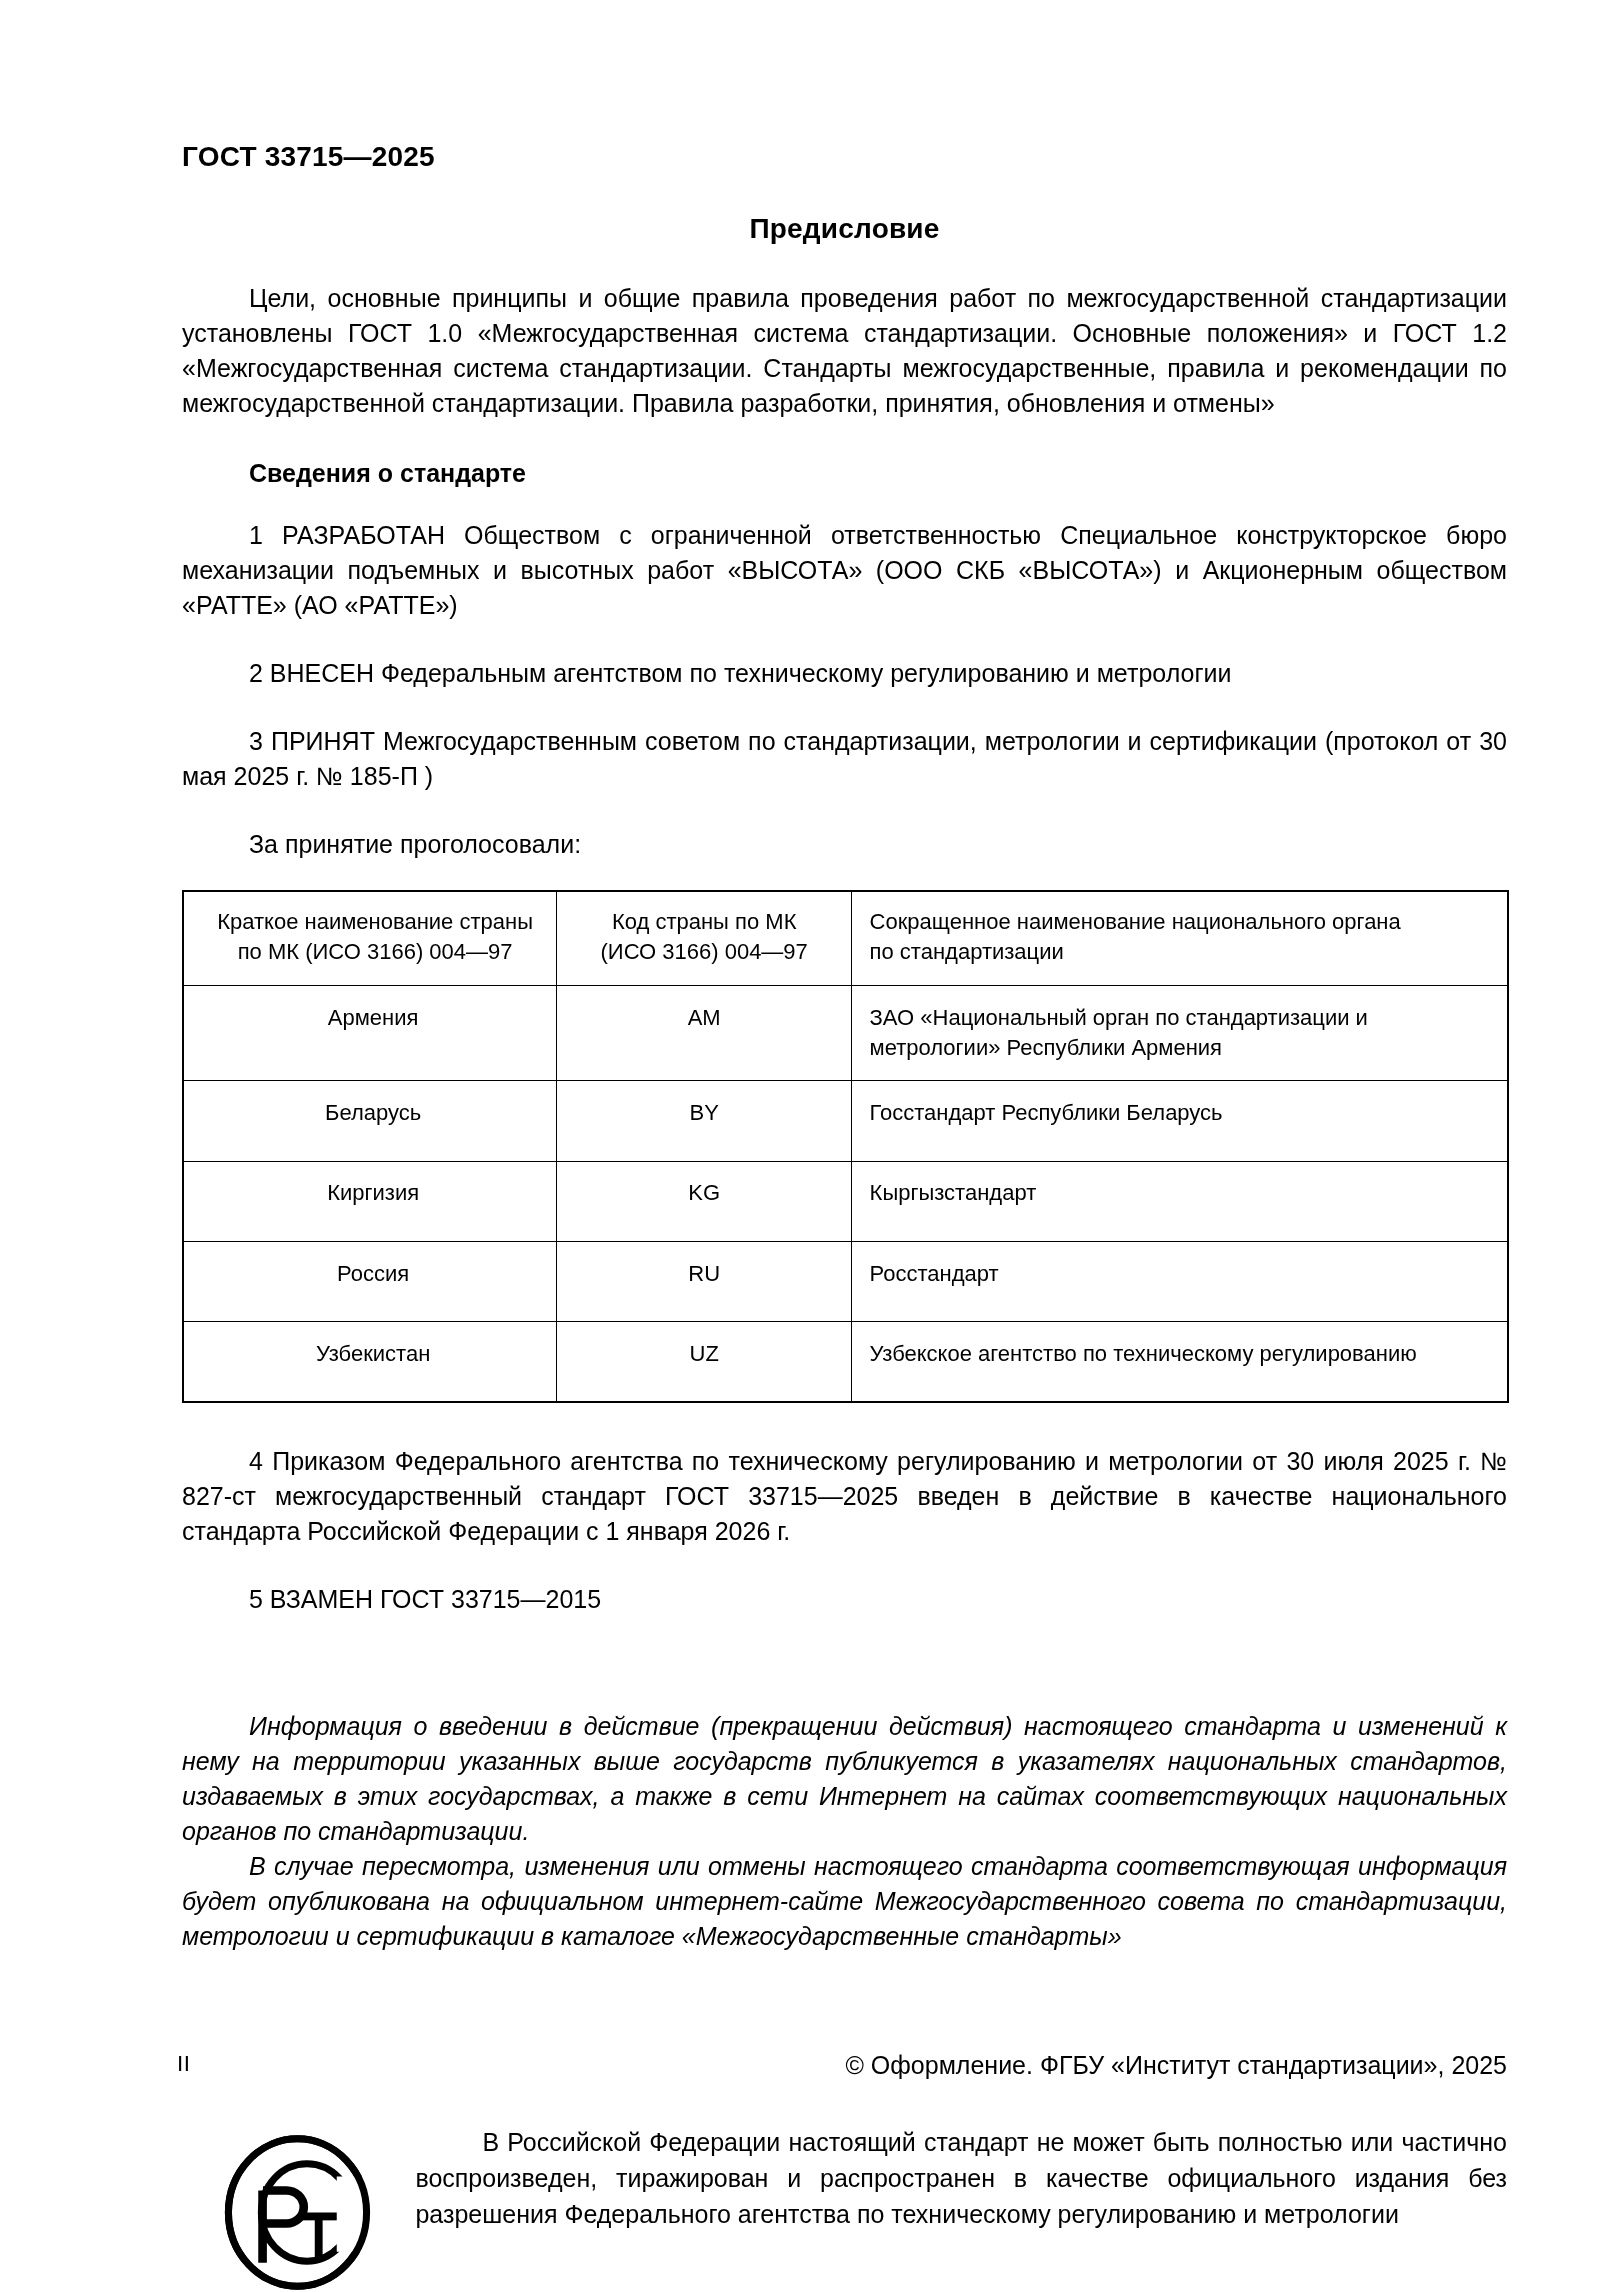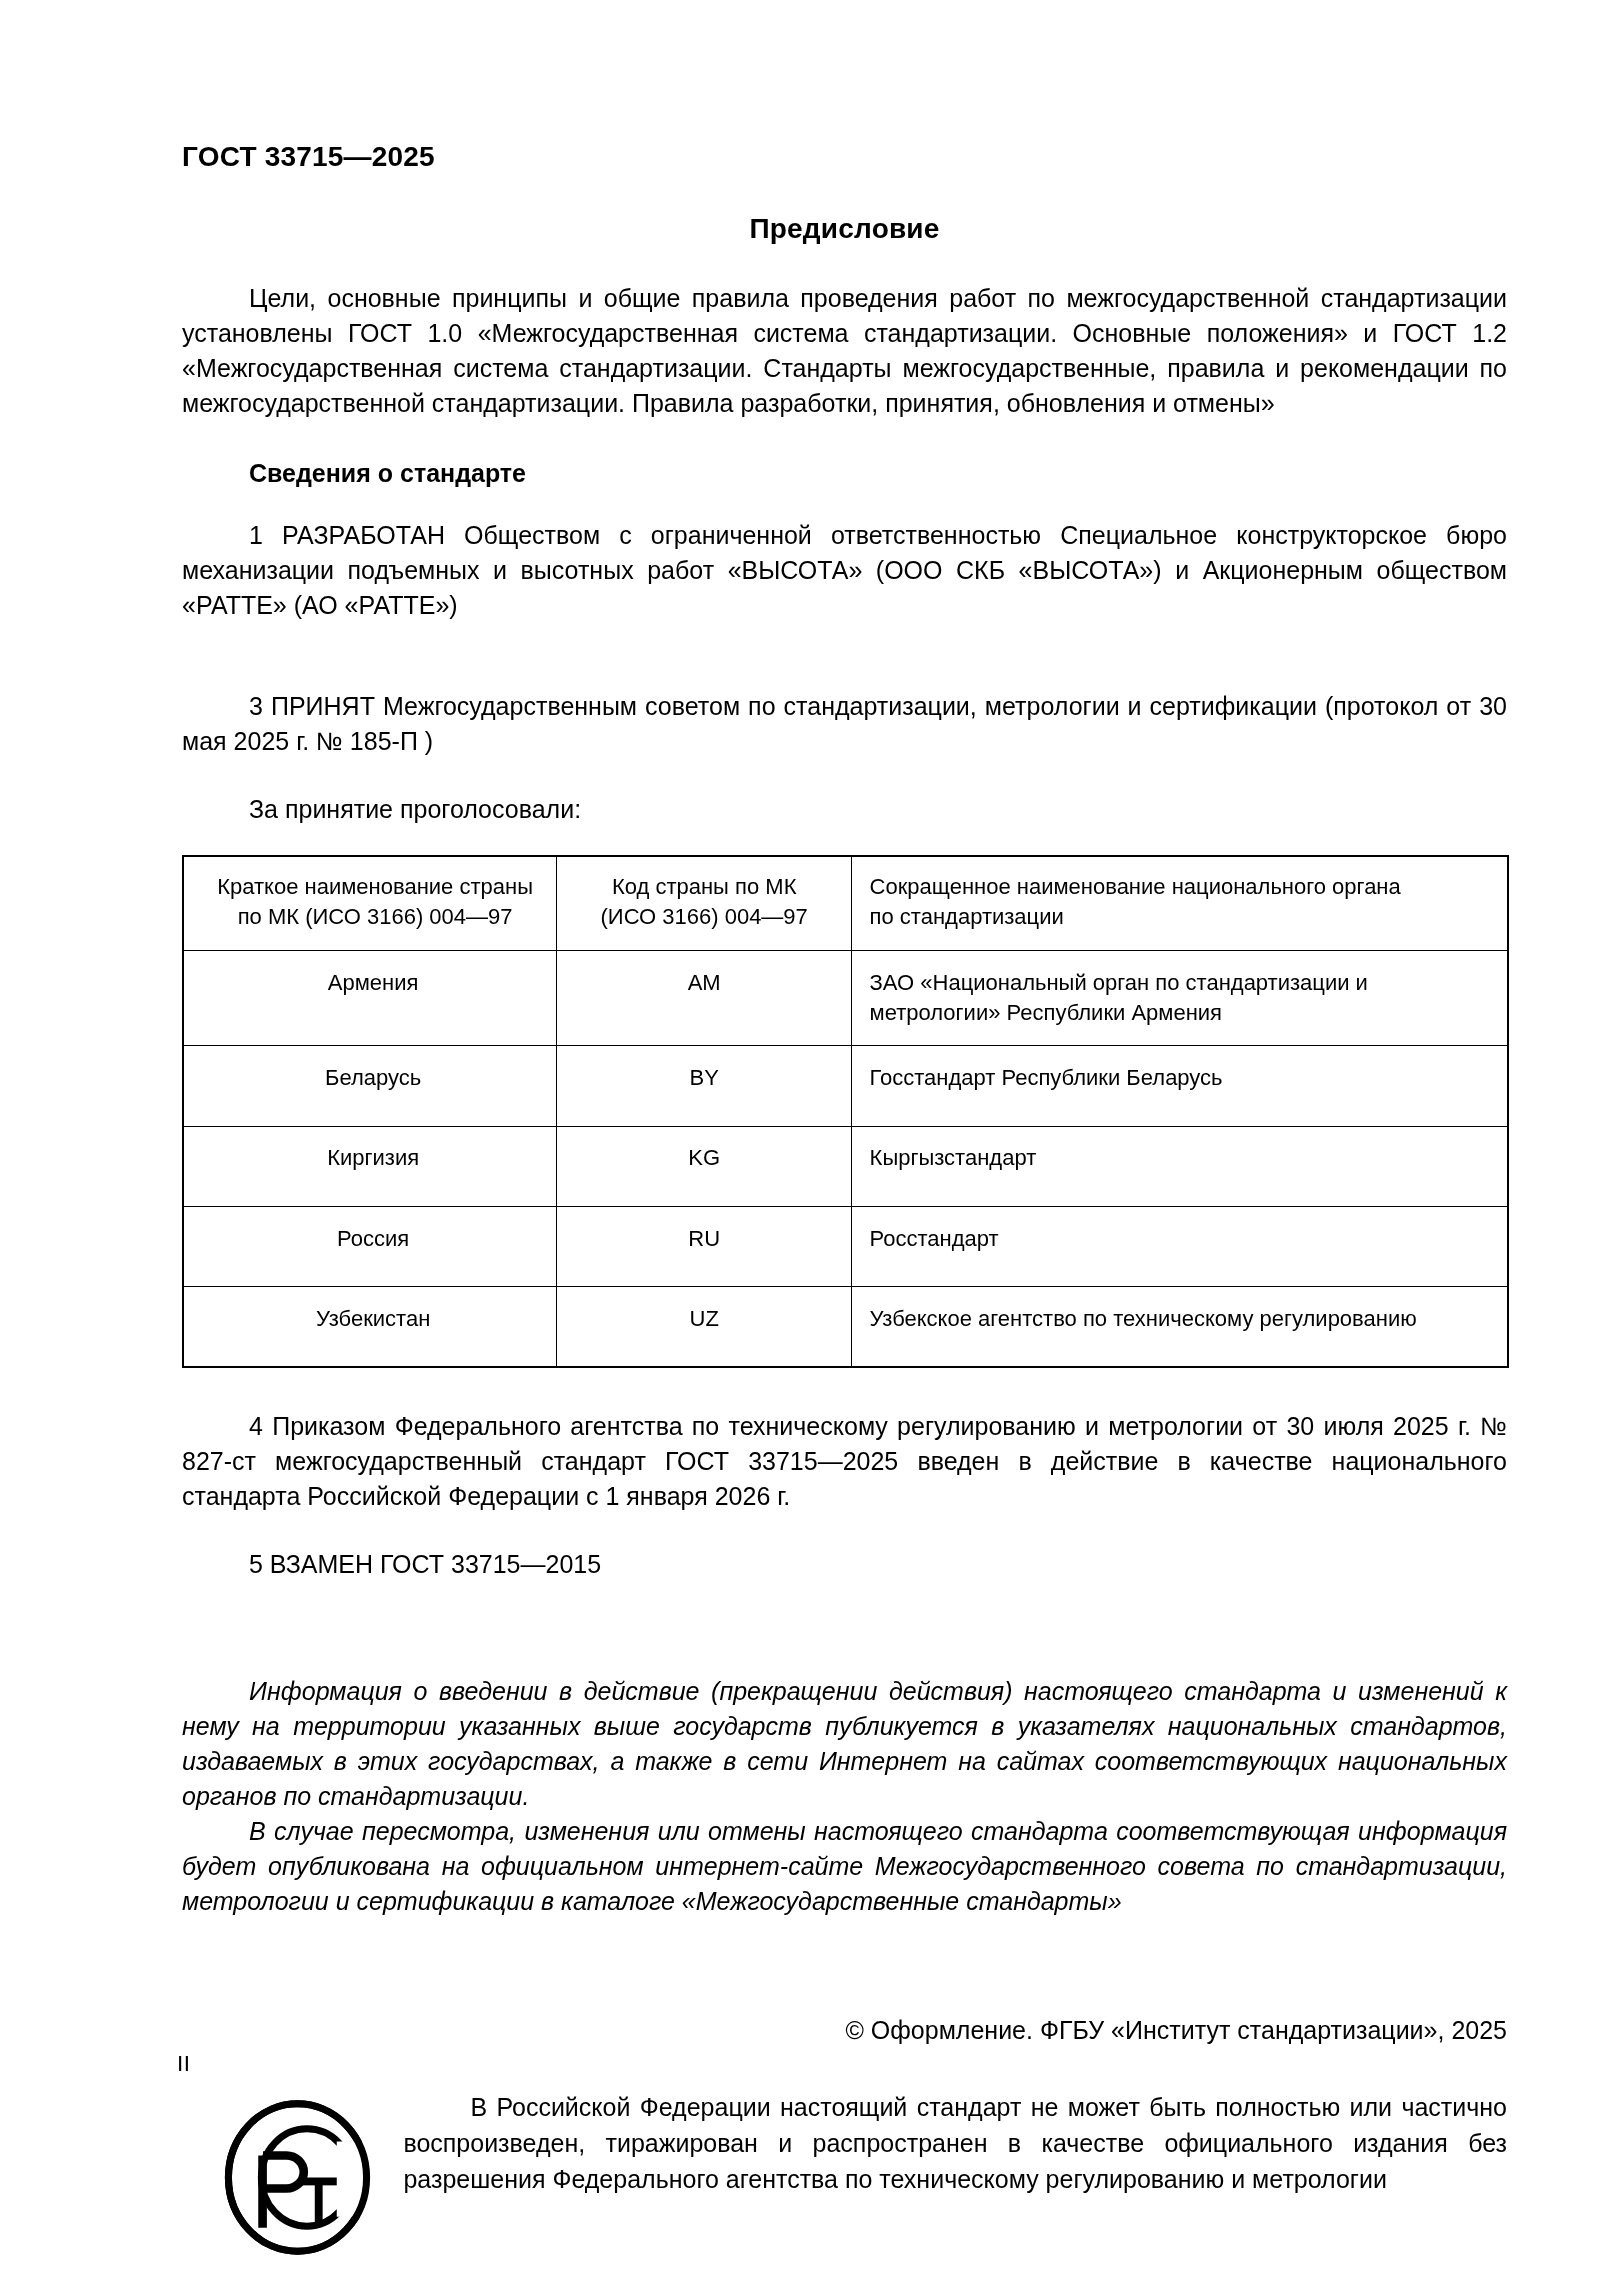--- a/index.html
+++ b/index.html
@@ -123,20 +123,21 @@
     font-size: 25px;
     line-height: 35px;
     margin: 0;
   }
 
   
   .notice-block {
     position: relative;
     display: flex;
     align-items: flex-start;
+    gap: 12px;
   }
   .emblem {
     width: 157px;
     height: 157px;
     flex: 0 0 157px;
     margin-top: 9.8px;
     margin-left: 37px;
   }
   .notice-text {
     flex: 1 1 auto;
@@ -175,20 +176,21 @@
     <p class="body-par">Цели, основные принципы и общие правила проведения работ по межгосударственной стандар­тизации установлены ГОСТ 1.0 «Межгосударственная система стандартизации. Основные положения» и ГОСТ 1.2 «Межгосударственная система стандартизации. Стандарты межгосударственные, правила и рекомендации по межгосударственной стандартизации. Правила разработки, принятия, обновления и отмены»</p>
 
     <div class="sub-head">Сведения о стандарте</div>
 
     <div class="gap-s"></div>
 
     <p class="body-par">1 РАЗРАБОТАН Обществом с ограниченной ответственностью Специальное конструкторское бюро механизации подъемных и высотных работ «ВЫСОТА» (ООО СКБ «ВЫСОТА») и Акционерным обществом «РАТТЕ» (АО «РАТТЕ»)</p>
 
     <div class="gap-m"></div>
 
+    <p class="body-par">2 ВНЕСЕН Федеральным агентством по техническому регулированию и метрологии</p>
 
     <div class="gap-m"></div>
 
     <p class="body-par">3 ПРИНЯТ Межгосударственным советом по стандартизации, метрологии и сертификации (про­токол от 30 мая 2025 г. № 185-П )</p>
 
     <div class="gap-m"></div>
 
     <p class="body-par">За принятие проголосовали:</p>
 
     <div class="gap-s"></div>

